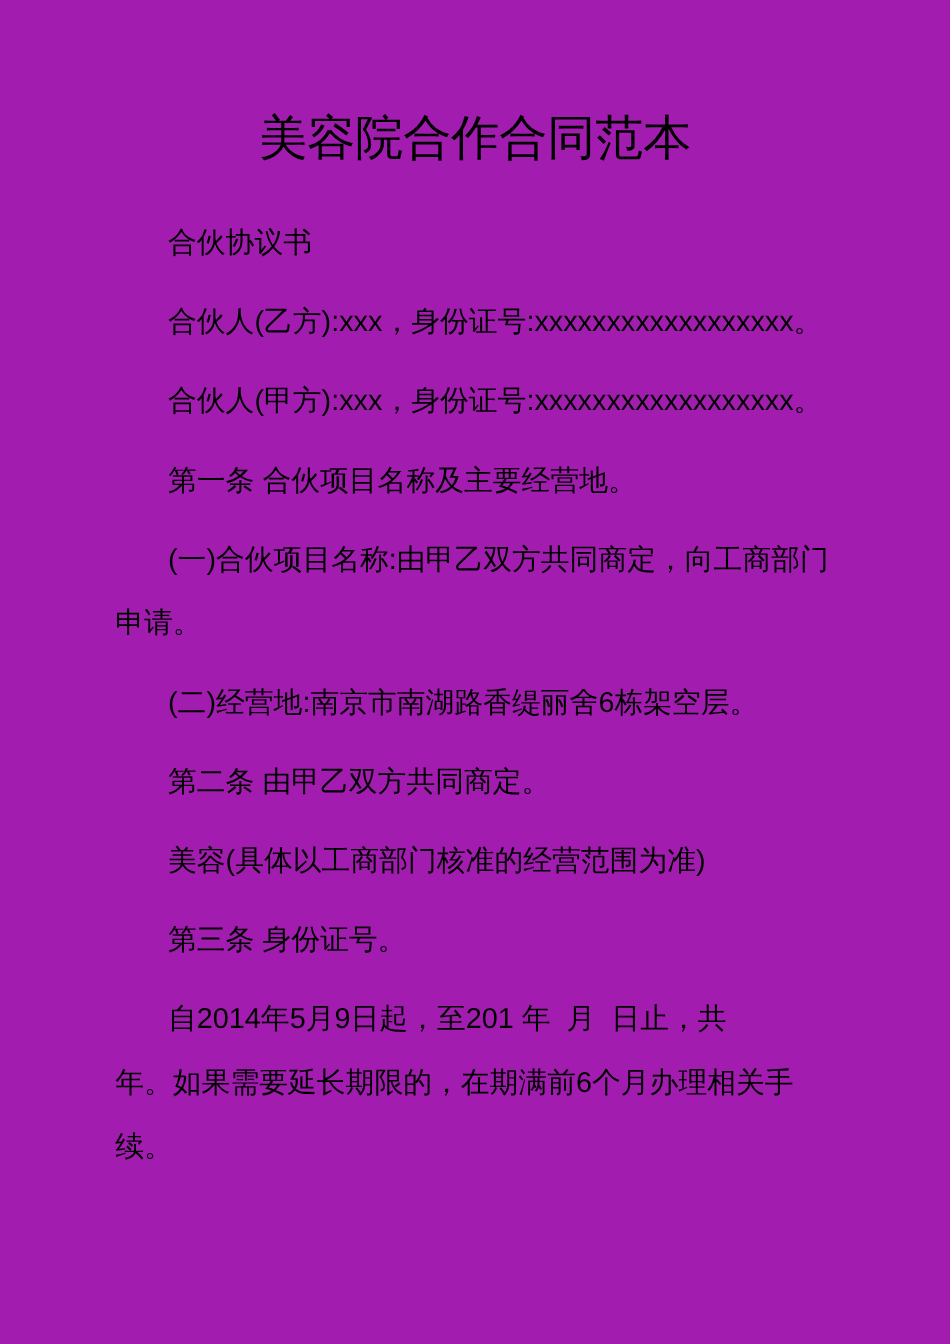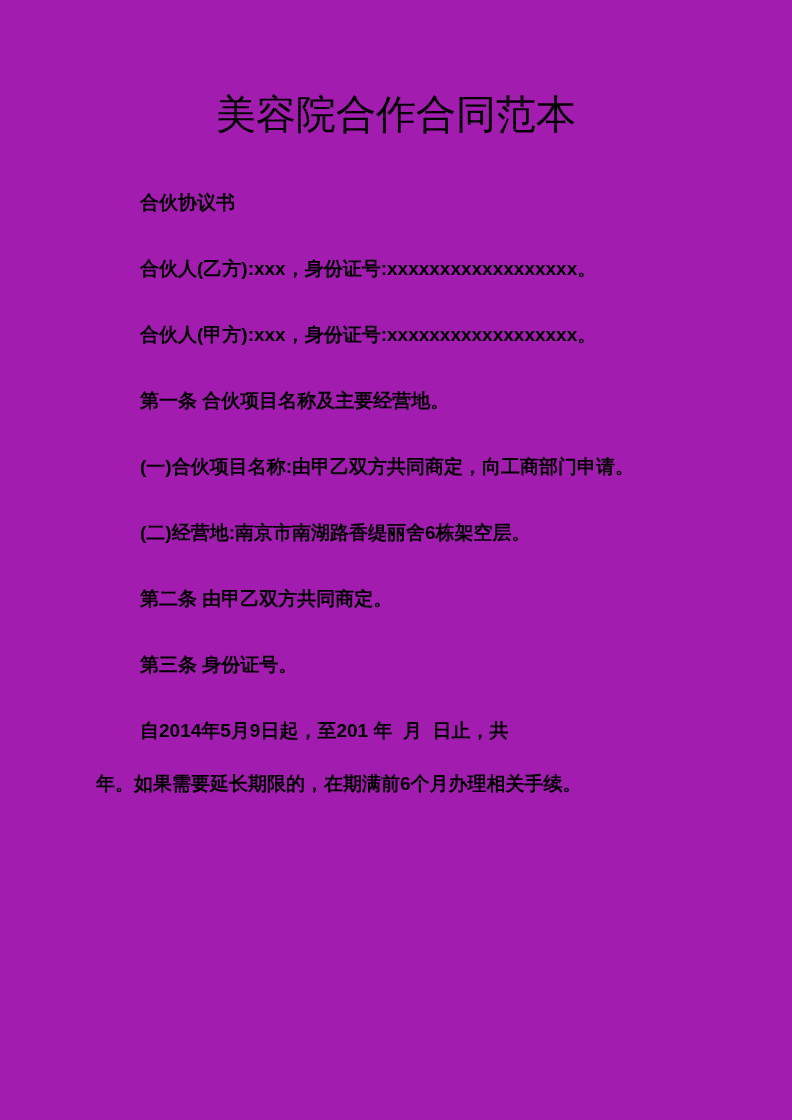--- a/index.html
+++ b/index.html
@@ -33,22 +33,22 @@
     font-family: "Liberation Serif", "DejaVu Serif", serif;
     font-size: 24px;
     font-weight: 400;
     line-height: 30px;
     text-align: center;
     white-space: pre-wrap;
   }
   .doc-body {
     margin-top: 38px;
     font-family: "Liberation Sans", "DejaVu Sans", sans-serif;
-    font-size: 19px;
-    font-weight: 700;
+    font-size: 24px;
+    font-weight: 400;
   }
   .doc-line {
     line-height: 53px;
     margin: 0 0 13px 0;
     text-indent: 44px;
     white-space: pre-wrap;
   }
   .doc-line.tight {
     margin-bottom: 0;
   }
@@ -62,17 +62,18 @@
 <div class="page">
   <h1 class="doc-title">美容院合作合同范本</h1>
   <div class="doc-body">
     <div class="doc-line">合伙协议书</div>
     <div class="doc-line">合伙人(乙方):xxx，身份证号:xxxxxxxxxxxxxxxxxx。</div>
     <div class="doc-line">合伙人(甲方):xxx，身份证号:xxxxxxxxxxxxxxxxxx。</div>
     <div class="doc-line">第一条 合伙项目名称及主要经营地。</div>
     <div class="doc-line">(一)合伙项目名称:由甲乙双方共同商定，向工商部门申请。</div>
     <div class="doc-line">(二)经营地:南京市南湖路香缇丽舍6栋架空层。</div>
     <div class="doc-line">第二条 由甲乙双方共同商定。</div>
+    <div class="doc-line">美容(具体以工商部门核准的经营范围为准)</div>
     <div class="doc-line">第三条 身份证号。</div>
     <div class="doc-line tight">自2014年5月9日起，至201 年  月  日止，共</div>
     <div class="doc-line no-indent">年。如果需要延长期限的，在期满前6个月办理相关手续。</div>
   </div>
 </div>
 
 </body></html>

